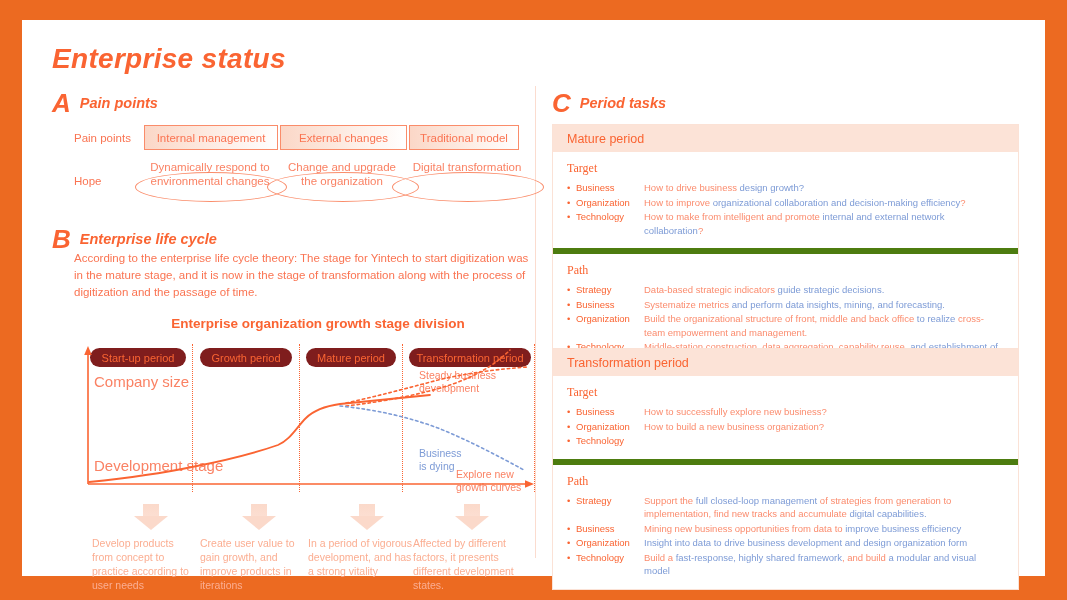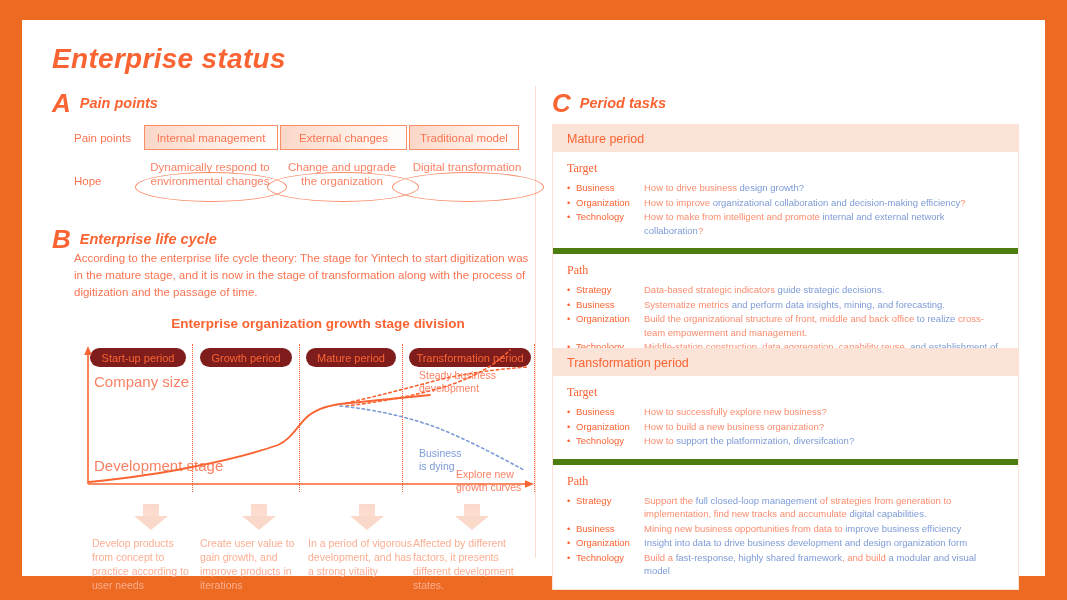--- a/index.html
+++ b/index.html
@@ -324,21 +324,20 @@
               <span class="btext"><span>How to successfully explore new business?</span></span>
             </div>
             <div class="bullet-row">
               <span class="dot">•</span>
               <span class="blabel">Organization</span>
               <span class="btext"><span>How to build a new business organization?</span></span>
             </div>
             <div class="bullet-row">
               <span class="dot">•</span>
               <span class="blabel">Technology</span>
-              <span class="btext"><span>How to </span><span class="b">support the platformization, diversifcation?</span></span>
             </div>
           </div>
       </div>
       <div class="card-sec">
         <div class="sec-h">Path</div>
         <div>
             <div class="bullet-row">
               <span class="dot">•</span>
               <span class="blabel">Strategy</span>
               <span class="btext"><span>Support the </span><span class="b">full closed-loop management</span><span> of strategies from generation to implementation, find new tracks and accumulate </span><span class="b">digital capabilities.</span></span>

